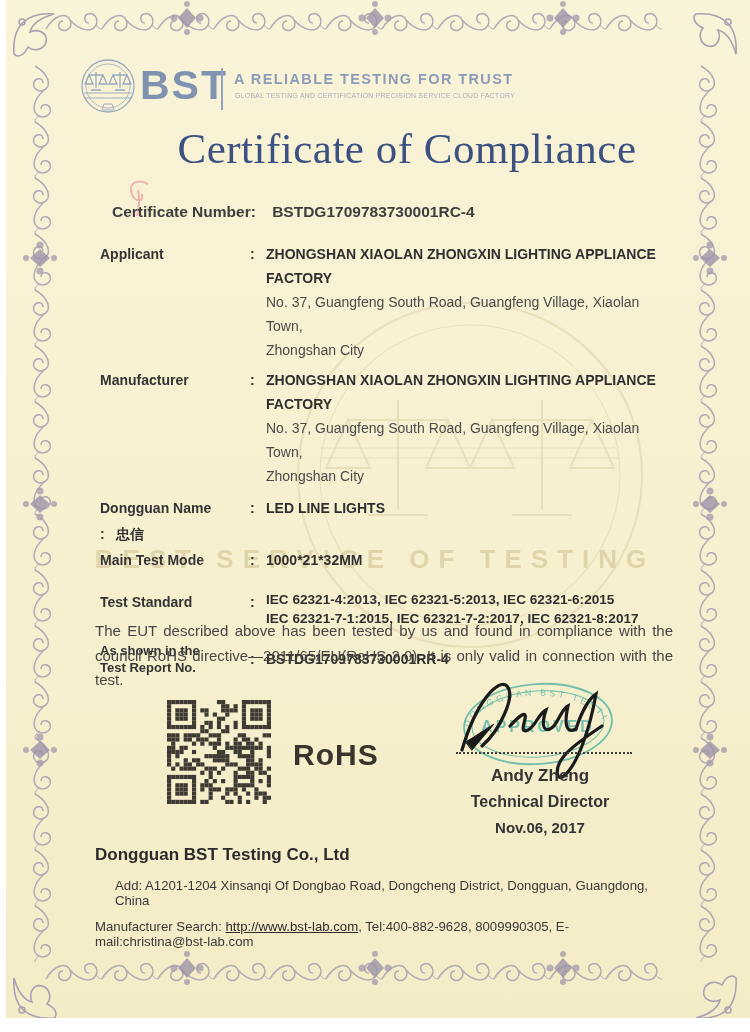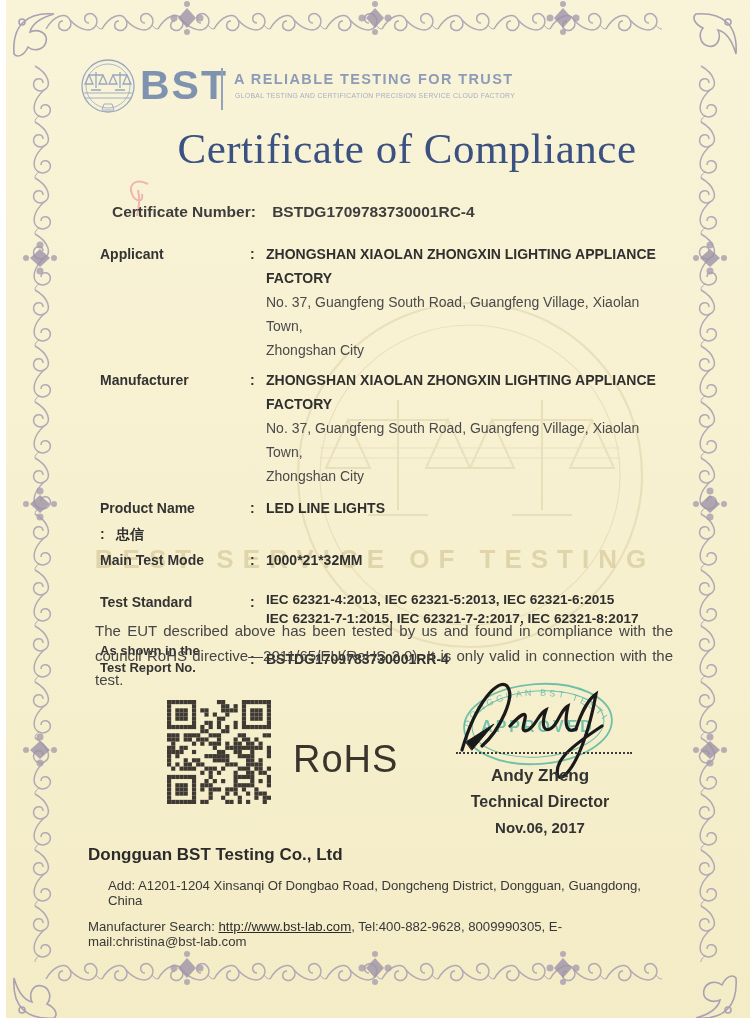--- a/index.html
+++ b/index.html
@@ -32,30 +32,30 @@
   .gap-lg{margin-top:18px;}
   .row--tight .val .b{line-height:19px;font-size:13.6px;}
   .row--report{margin-top:14px;}
   .row--report .lbl{line-height:17px;font-size:13px;}
   .row--report .col,.row--report .val{align-self:center;}
   .row--report .val .b{line-height:17px;}
   
   .statement{left:95px;top:619px;width:578px;font-size:15px;color:#454545;line-height:24.6px;text-align:justify;}
   
   .qr{left:167px;top:700px;width:104px;height:104px;}
-  .rohs{left:293px;top:738px;font-size:38px;font-weight:normal;color:#3a352c;letter-spacing:1px;}
+  .rohs{left:293px;top:738px;font-size:30px;font-weight:bold;color:#3a352c;letter-spacing:1px;}
   
   .sigsvg{left:430px;top:652px;}
   .dotline{left:456px;top:752px;width:176px;border-bottom:2px dotted #3c3c3c;height:0;}
   .sigtext{left:428px;top:766px;width:224px;text-align:center;color:#333;}
   .sig-name{font-size:17px;font-weight:bold;margin-bottom:7px;}
   .sig-title{font-size:16px;font-weight:bold;margin-bottom:8px;}
   .sig-date{font-size:15px;font-weight:bold;}
   
-  .footer{left:88px;top:845px;width:578px;color:#383838;}
+  .footer{left:95px;top:845px;width:578px;color:#383838;}
   .f-company{font-size:17px;font-weight:bold;color:#2b2b2b;margin-bottom:13px;}
   .f-addr{font-size:13.2px;margin-bottom:11px;margin-left:20px;}
   .f-search{font-size:13.2px;}
   .f-search a{color:#2b2b2b;text-decoration:underline;}
   
   .wm-text{left:0;top:544px;width:100%;text-align:center;font-size:26px;font-weight:bold;
            letter-spacing:9px;color:rgba(206,190,142,0.55);}
 </style>
 </head>
 <body>
@@ -213,21 +213,21 @@
       <div class="col">:</div>
       <div class="val">
         <div class="b">ZHONGSHAN XIAOLAN ZHONGXIN LIGHTING APPLIANCE</div>
         <div class="b">FACTORY</div>
         <div class="n">No. 37, Guangfeng South Road, Guangfeng Village, Xiaolan Town,</div>
         <div class="n">Zhongshan City</div>
       </div>
     </div>
 
     <div class="row" style="margin-top:8px">
-      <div class="lbl">Product Name</div>
+      <div class="lbl">Dongguan Name</div>
       <div class="col">:</div>
       <div class="val">
         <div class="b">LED LINE LIGHTS</div>
       </div>
     </div>
 
     <div class="row">
       <div class="col">:</div>
       <div class="val">
         <div class="b">忠信</div>

